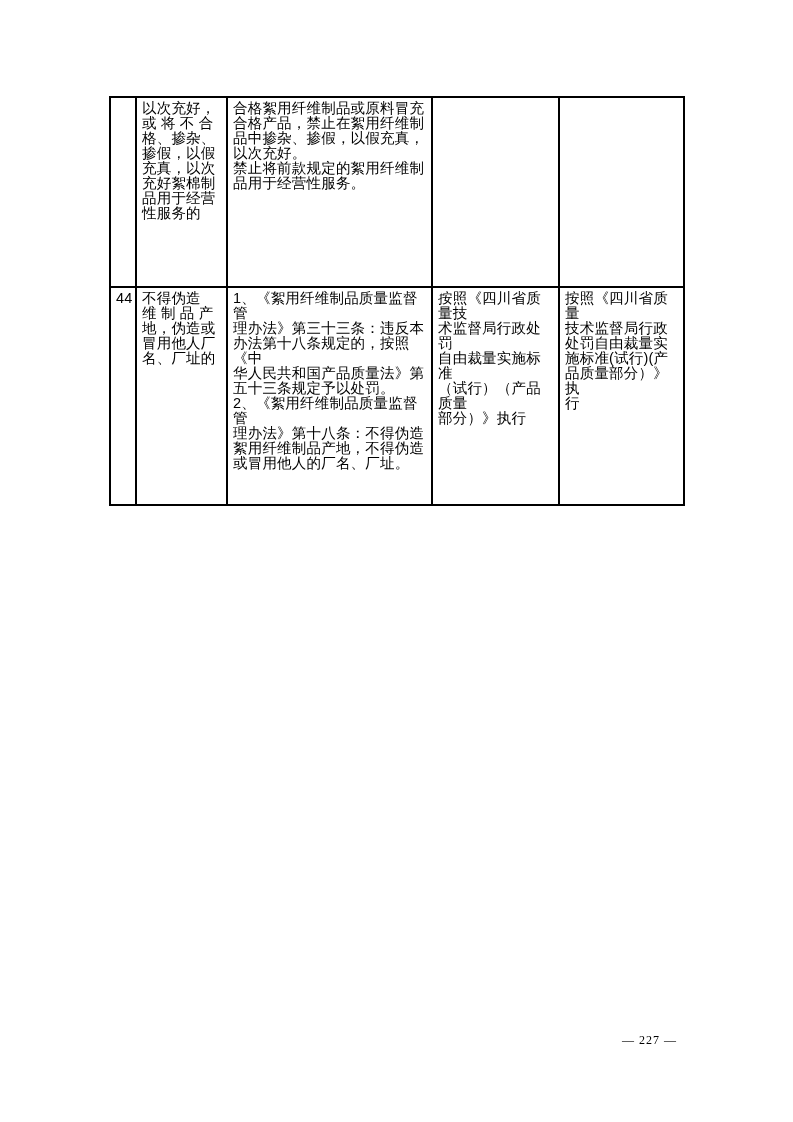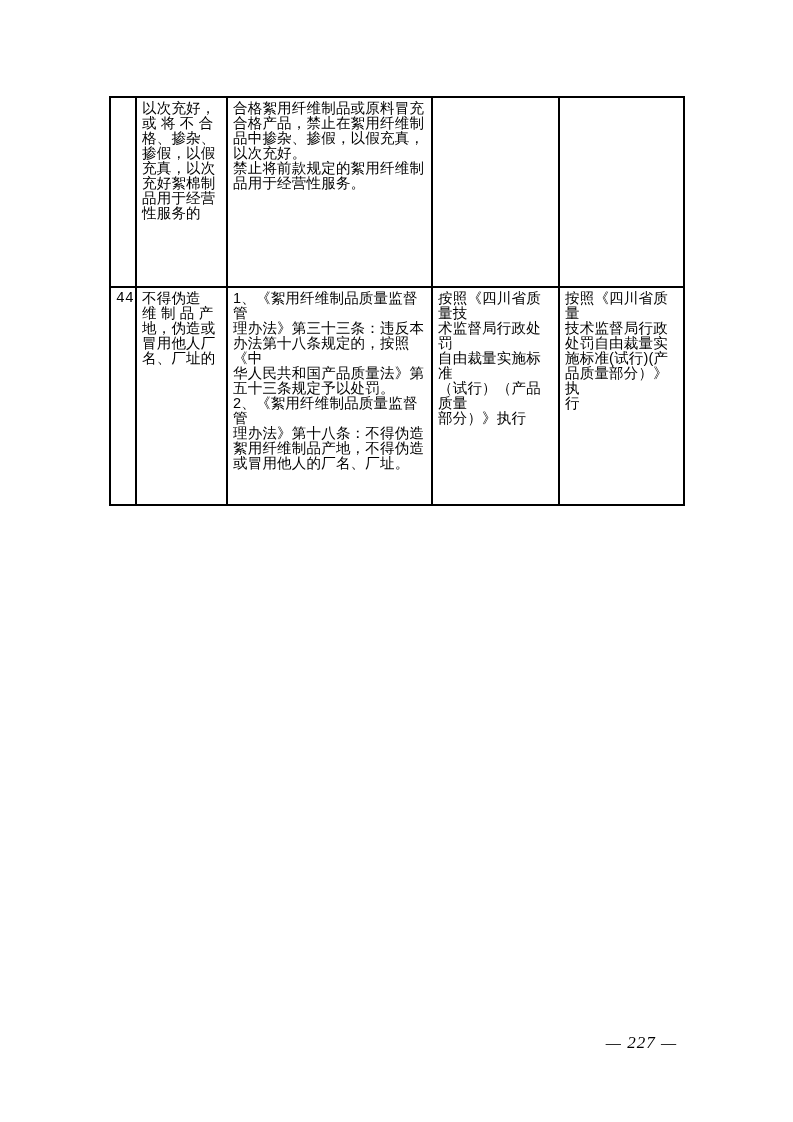--- a/index.html
+++ b/index.html
@@ -35,21 +35,20 @@
     line-height: 15px;
     letter-spacing: 0.2px;
   }
   tr.row-1 { height: 190px; }
   tr.row-2 { height: 218px; }
   td.cell-num {
     text-align: center;
     padding: 3px 1px 2px 1px;
     font-size: 14px;
     white-space: normal;
-    font-family: Liberation Mono, monospace;
   }
   td.cell-violation {
     font-size: 14px;
     letter-spacing: 0.5px;
   }
   td.cell-basis {
     font-size: 14.5px;
     margin-top: 12px;
   }
   td.cell-std1 {
@@ -62,24 +61,23 @@
     font-size: 13.5px;
     line-height: 23.2px;
     letter-spacing: 0.6px;
     margin-top: 8px;
   }
   .page-number {
     position: absolute;
     top: 1033px;
     right: 116px;
     font-family: "Liberation Serif", serif;
-    font-size: 17px;
+    font-size: 12px;
     letter-spacing: 1px;
     color: #000000;
-    font-style: italic;
   }
 </style>
 </head>
 <body>
 
 <div class="page">
 
   <table class="penalty-table">
     <colgroup>
       <col style="width:26px">

